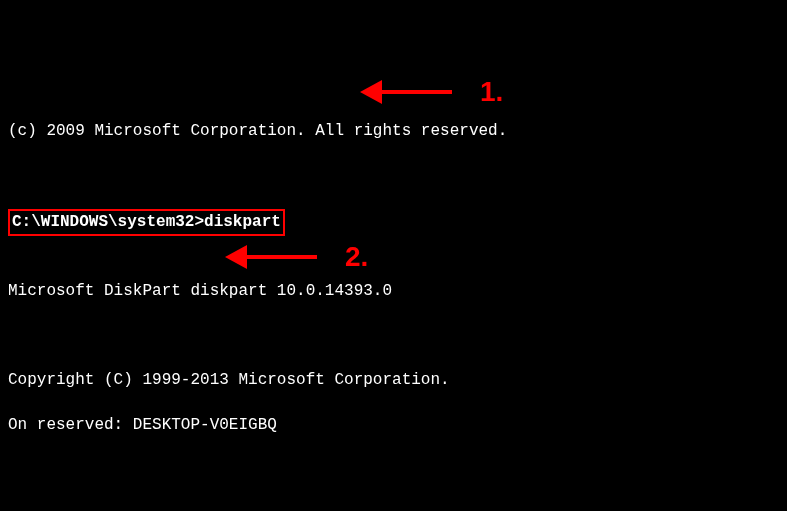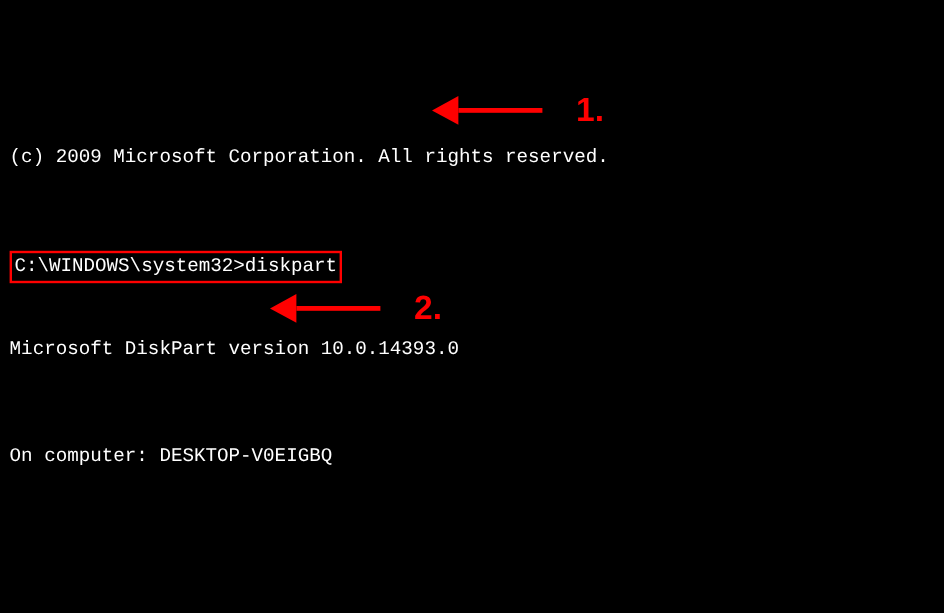--- a/index.html
+++ b/index.html
@@ -19,20 +19,21 @@
       position: relative;
       white-space: pre;
     }
     .line {
       display: block;
     }
     .boxed {
       border: 2px solid #ff0000;
       display: inline-block;
       padding: 0 2px;
+      font-weight: bold;
     }
     .annotation {
       position: absolute;
       display: flex;
       align-items: center;
       gap: 8px;
     }
     .arrow {
       display: inline-flex;
       align-items: center;
@@ -67,23 +68,24 @@
 </head>
 <body>
 
 
 
 <div class="wrapper">
 <span class="line">(c) 2009 Microsoft Corporation. All rights reserved.</span>
 <div class="spacer"></div>
 <span class="boxed"><span>C:\WINDOWS\system32&gt;</span><span>diskpart</span></span>
 <div class="spacer"></div>
-<span class="line">Microsoft DiskPart version 10.0.14393.0</span>
+<span class="line">Microsoft DiskPart diskpart 10.0.14393.0</span>
 <div class="spacer"></div>
-<span class="line">On computer: DESKTOP-V0EIGBQ</span>
+<span class="line">Copyright (C) 1999-2013 Microsoft Corporation.</span>
+<span class="line">On reserved: DESKTOP-V0EIGBQ</span>
 <div class="spacer"></div>
 
 
 
 
 
 </div>
 
 <div class="annotation" style="top: 72px; left: 360px;">
   <span class="arrow"><span class="arrow-head"></span><span class="arrow-line"></span></span>

